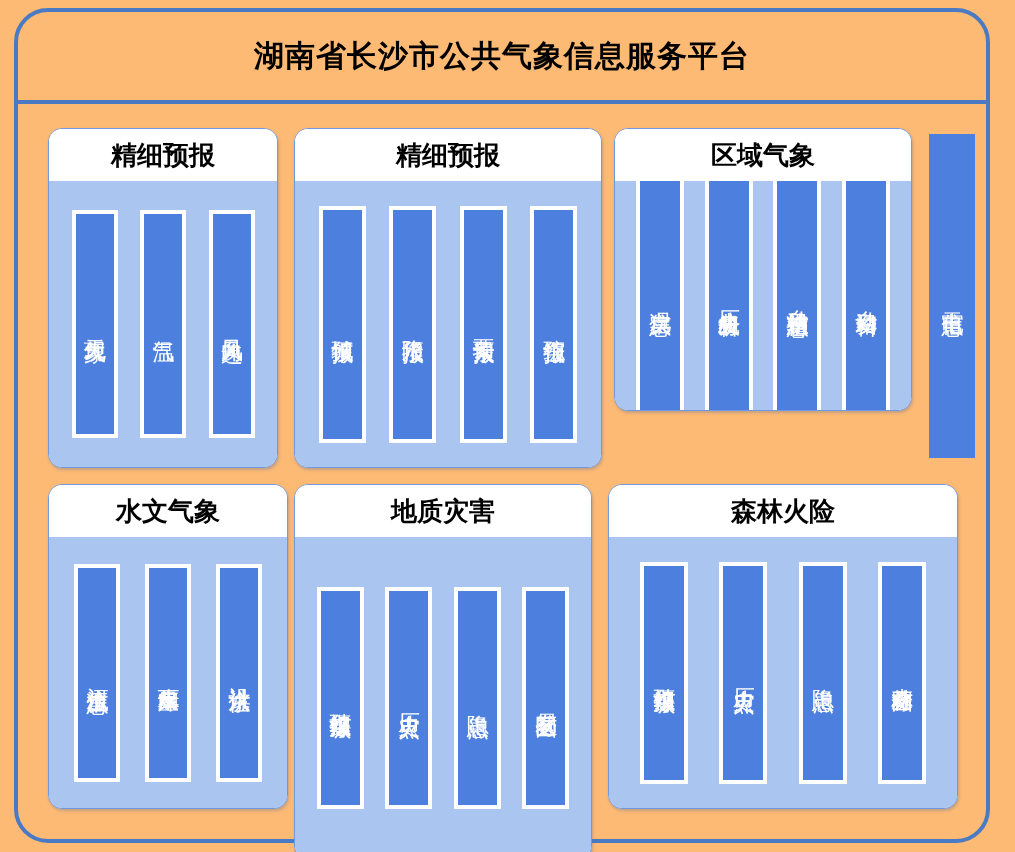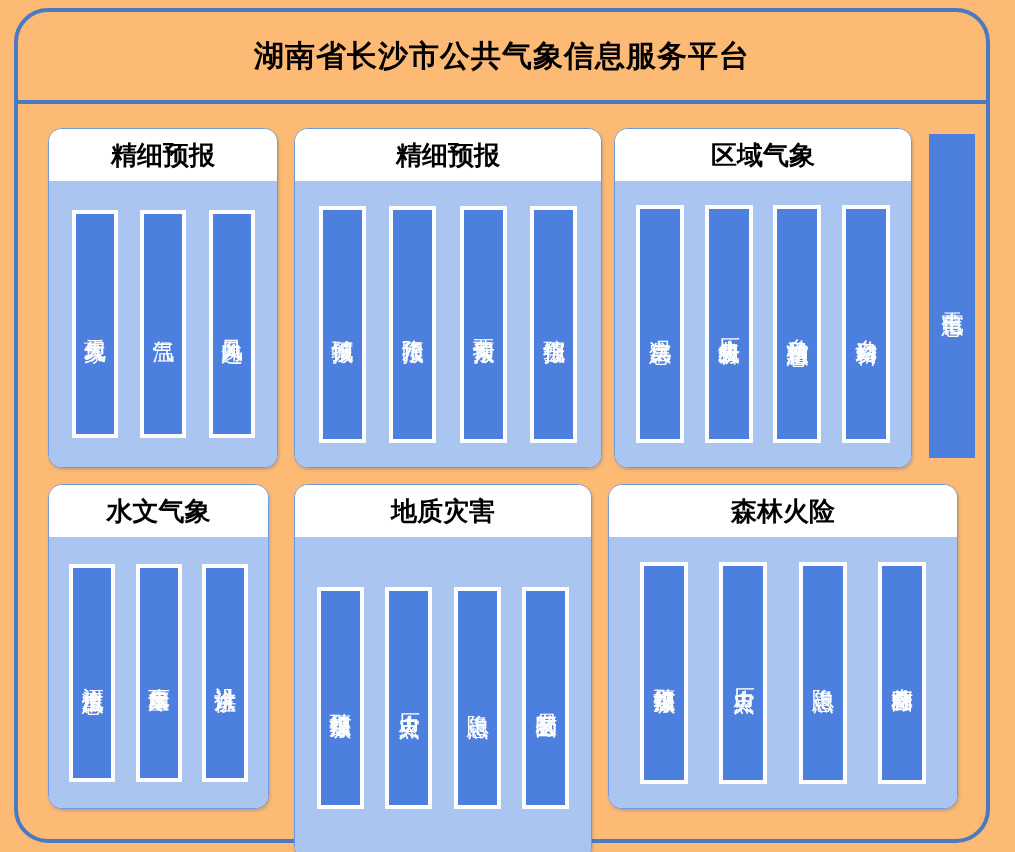--- a/index.html
+++ b/index.html
@@ -171,21 +171,21 @@
           </div>
         </div>
         <div class="bar-slot">
           <div class="bar" style="width:47px; height:237px;">
             <span class="bar-label">综合预报</span>
           </div>
         </div>
       </div>
     </div>
 
-    <div class="panel" style="left:596px; top:116px; width:298px; height:340px;">
+    <div class="panel" style="left:596px; top:116px; width:298px; height:283px;">
       <div class="panel-header">
         <span class="panel-header-text">区域气象</span>
       </div>
       <div class="panel-body">
         <div class="bar-slot">
           <div class="bar" style="width:48px; height:238px;">
             <span class="bar-label">实况信息</span>
           </div>
         </div>
         <div class="bar-slot">
@@ -203,21 +203,21 @@
             <span class="bar-label">自动站资料</span>
           </div>
         </div>
       </div>
     </div>
 
     <div class="side-bar" style="left:911px; top:122px; width:46px; height:324px;">
       <span class="bar-label">雷电信息</span>
     </div>
 
-    <div class="panel" style="left:30px; top:472px; width:221px; height:325px;">
+    <div class="panel" style="left:30px; top:472px; width:240px; height:325px;">
       <div class="panel-header">
         <span class="panel-header-text">水文气象</span>
       </div>
       <div class="panel-body">
         <div class="bar-slot">
           <div class="bar" style="width:46px; height:218px;">
             <span class="bar-label">河流水位信息</span>
           </div>
         </div>
         <div class="bar-slot">

